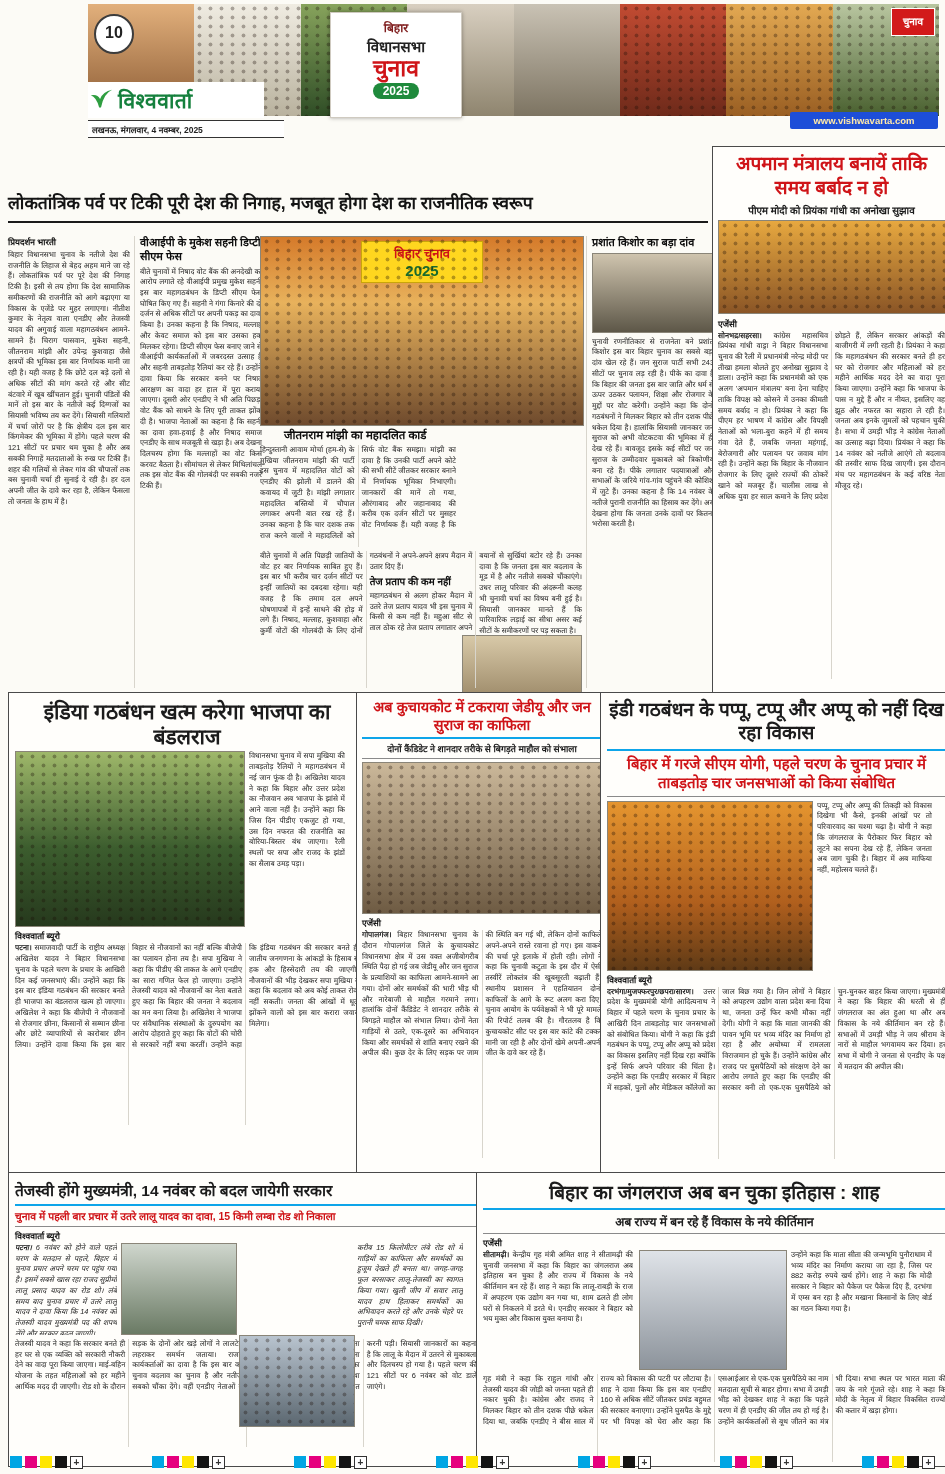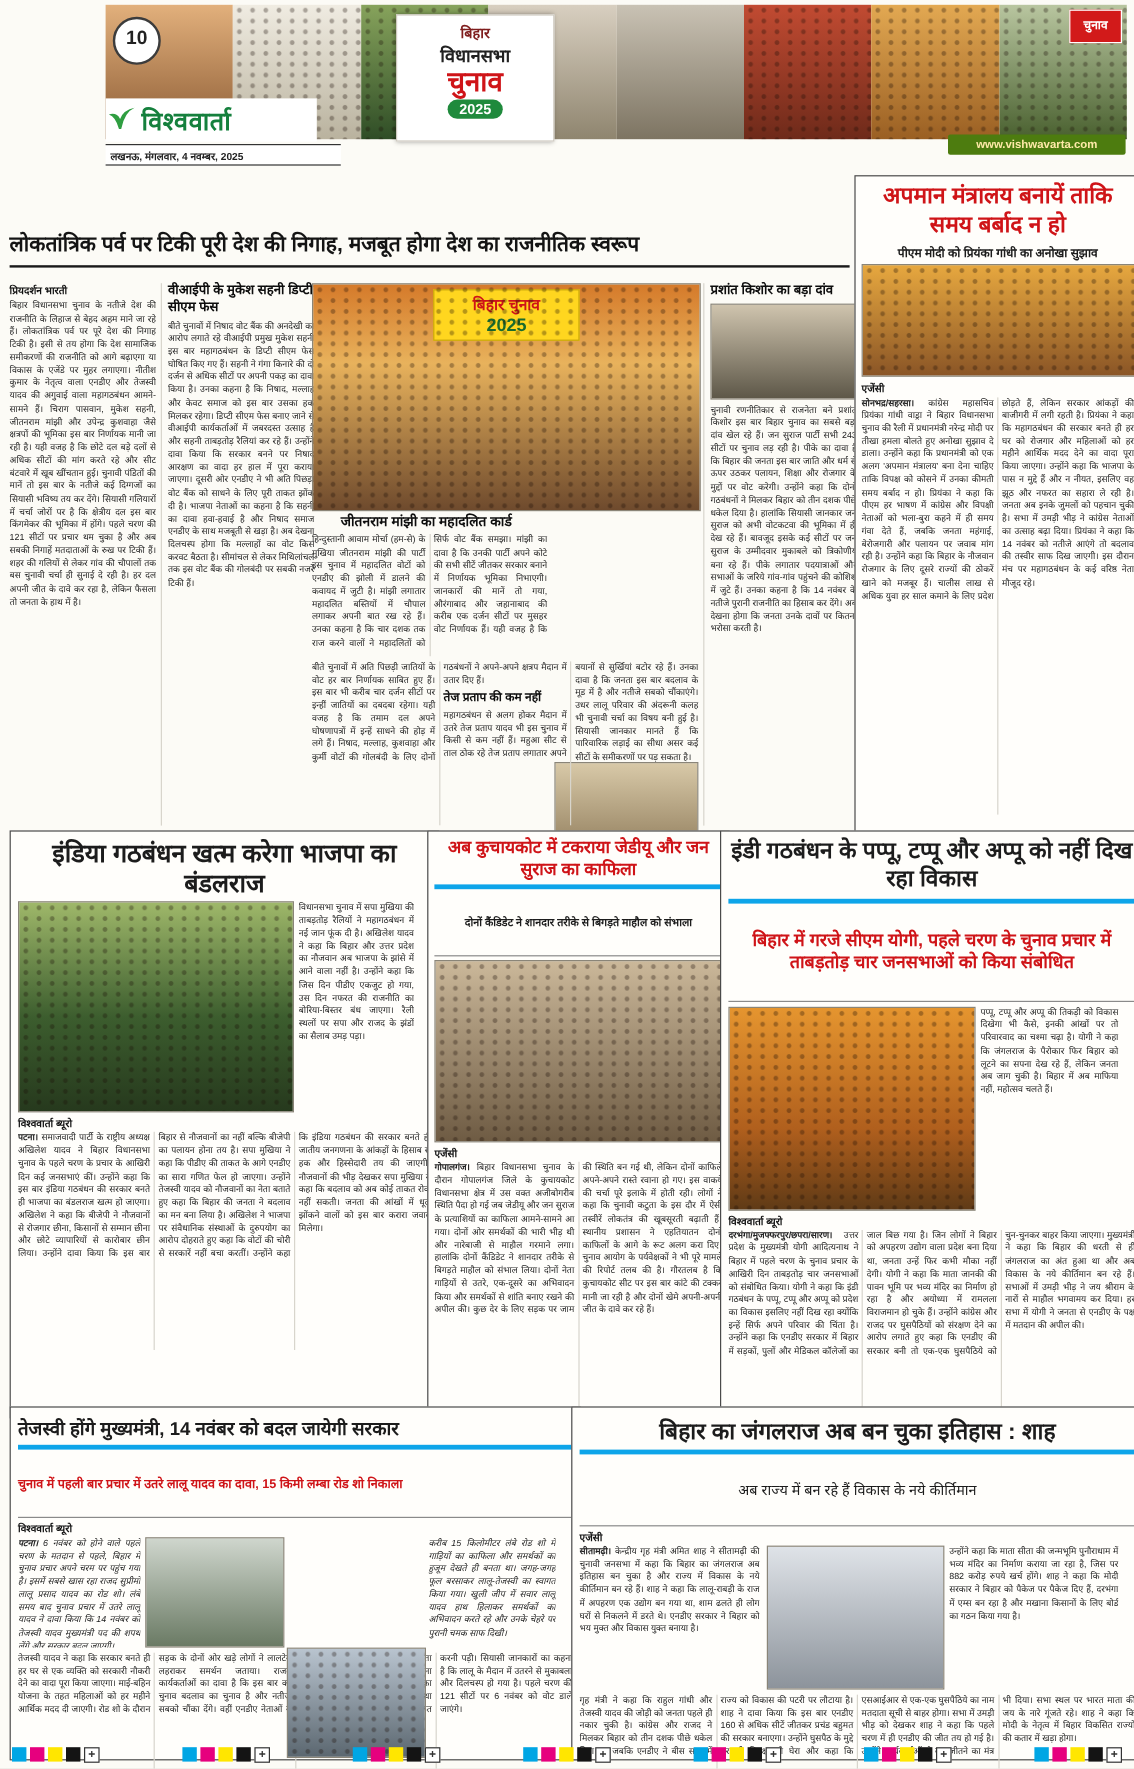--- a/index.html
+++ b/index.html
@@ -12,40 +12,40 @@
   .cols3{column-count:3;column-gap:7px;column-rule:1px solid #d8d5cc;}
   .cols4{column-count:4;column-gap:7px;column-rule:1px solid #d8d5cc;}
   .photo{position:relative;overflow:hidden;border:1px solid #8a8578;}
   .crowd::after{content:"";position:absolute;inset:0;
         background-image:radial-gradient(circle, rgba(25,12,5,.32) 1.6px, transparent 2.3px);
         background-size:11px 9px;}
   .red{color:#cf1418;}
   .byline{font-weight:bold;font-size:8.5px;color:#111;}
   .dl{font-weight:bold;}
   .colhead{font-size:11px;font-weight:bold;line-height:1.25;margin-bottom:3px;color:#0d0d0d;}
-  .rule-tb{border-top:4px solid #0ea5e9;border-bottom:1px solid #8a8a8a;padding:21px 0;}
+  .rule-tb{border-top:2px solid #0ea5e9;border-bottom:1px solid #8a8a8a;padding:3px 0;}
   
   .strip{display:flex;height:100%;}
   .seg{flex:1 1 auto;position:relative;}
   .page-circle{width:36px;height:36px;border:2.5px solid #3c3c3c;border-radius:50%;background:#fff;
         text-align:center;line-height:34px;font-size:16px;font-weight:bold;color:#222;}
   .strip-banner{position:absolute;left:242px;top:8px;width:130px;height:98px;background:#fff;
         border:1px solid #cfcac0;text-align:center;padding-top:6px;box-shadow:0 0 4px rgba(0,0,0,.35);}
   .strip-banner .l1{font-size:12px;font-weight:bold;color:#7f1d1d;}
   .strip-banner .l2{font-size:15px;font-weight:bold;color:#222;}
   .strip-banner .l3{font-size:23px;font-weight:bold;color:#cf1418;line-height:1.05;}
   .strip-banner .yr{display:inline-block;margin-top:3px;background:#1f8a3c;color:#fff;font-weight:bold;
         font-size:12px;padding:1px 10px;border-radius:8px;}
   .corner-badge{position:absolute;right:4px;top:4px;width:42px;height:26px;background:#d21a1a;color:#fff;
         font-size:10px;font-weight:bold;text-align:center;line-height:26px;border:1px solid #fff;}
   .logo-row{display:flex;align-items:center;gap:4px;background:#fff;height:100%;}
   .logo-text{font-size:21px;font-weight:bold;color:#15803d;letter-spacing:.5px;}
   .date-bar{border-top:1.5px solid #333;border-bottom:1.5px solid #333;font-size:8.5px;font-weight:bold;
         padding:2.5px 4px;color:#222;background:#fff;}
-  .site-bar{background:#4d7c0f;color:#ffe9a8;font-size:9.5px;font-weight:bold;padding:3px 8px;
+  .site-bar{background:#1d4ed8;color:#ffe9a8;font-size:9.5px;font-weight:bold;padding:3px 8px;
         border-radius:2px;text-align:center;}
   
   .h-main{font-size:26px;font-weight:bold;color:#0b0b0b;white-space:nowrap;line-height:1.15;}
   .h-sub{font-size:17.5px;font-weight:bold;color:#141414;white-space:nowrap;
         border-bottom:2px solid #1a1a1a;padding-bottom:7px;}
   .ph-banner{position:absolute;left:50%;top:4px;transform:translateX(-50%);width:120px;background:#ffd61f;
         border:1px solid #c9a50a;text-align:center;padding:2px 0;}
   .ph-banner .a{font-size:13px;font-weight:bold;color:#cf1418;}
   .ph-banner .b{font-size:15px;font-weight:bold;color:#1a6b2d;}
   
@@ -191,21 +191,21 @@
       </div>
       <div class="photo abs" style="left:106px;top:0;width:114px;height:90px;background:linear-gradient(180deg,#cfd6cd,#6a7a64);"></div>
       <div class="photo abs crowd" style="left:224px;top:0;width:114px;height:90px;background:linear-gradient(180deg,#b9c4cf,#5b6770);"></div>
       <div class="body-text abs" style="left:342px;top:0;width:106px;height:92px;">करीब 15 किलोमीटर लंबे रोड शो में गाड़ियों का काफिला और समर्थकों का हुजूम देखते ही बनता था। जगह-जगह फूल बरसाकर लालू-तेजस्वी का स्वागत किया गया। खुली जीप में सवार लालू यादव हाथ हिलाकर समर्थकों का अभिवादन करते रहे और उनके चेहरे पर पुरानी चमक साफ दिखी।</div>
     </div>
     <div class="body-text cols4" style="height:108px;margin-top:4px;">तेजस्वी यादव ने कहा कि सरकार बनते ही हर घर से एक व्यक्ति को सरकारी नौकरी देने का वादा पूरा किया जाएगा। माई-बहिन योजना के तहत महिलाओं को हर महीने आर्थिक मदद दी जाएगी। रोड शो के दौरान सड़क के दोनों ओर खड़े लोगों ने लालटेन लहराकर समर्थन जताया। राजद कार्यकर्ताओं का दावा है कि इस बार का चुनाव बदलाव का चुनाव है और नतीजे सबको चौंका देंगे। वहीं एनडीए नेताओं ने रोड शो पर तंज कसते हुए कहा कि जनता जंगलराज के दौर को भूली नहीं है। पटना की सड़कों पर देर शाम तक समर्थकों का जमावड़ा लगा रहा और यातायात व्यवस्था संभालने में पुलिस को खासी मशक्कत करनी पड़ी। सियासी जानकारों का कहना है कि लालू के मैदान में उतरने से मुकाबला और दिलचस्प हो गया है। पहले चरण की 121 सीटों पर 6 नवंबर को वोट डाले जाएंगे।</div>
   </div>
 
   <div class="abs box" style="left:476px;top:1172px;width:463px;height:281px;padding:6px;">
     <div style="font-size:19px;font-weight:bold;text-align:center;white-space:nowrap;">बिहार का जंगलराज अब बन चुका इतिहास : शाह</div>
-    <div class="rule-tb" style="font-size:12px;font-weight:normal;text-align:center;white-space:nowrap;margin:3px 0;">अब राज्य में बन रहे हैं विकास के नये कीर्तिमान</div>
+    <div class="rule-tb" style="font-size:12px;font-weight:bold;text-align:center;white-space:nowrap;margin:3px 0;">अब राज्य में बन रहे हैं विकास के नये कीर्तिमान</div>
     <div class="byline" style="margin:1px 0 2px;">एजेंसी</div>
     <div style="position:relative;height:120px;">
       <div class="body-text abs" style="left:0;top:0;width:150px;height:120px;">
         <span class="dl">सीतामढ़ी।</span>
         <span>केन्द्रीय गृह मंत्री अमित शाह ने सीतामढ़ी की चुनावी जनसभा में कहा कि बिहार का जंगलराज अब इतिहास बन चुका है और राज्य में विकास के नये कीर्तिमान बन रहे हैं। शाह ने कहा कि लालू-राबड़ी के राज में अपहरण एक उद्योग बन गया था, शाम ढलते ही लोग घरों से निकलने में डरते थे। एनडीए सरकार ने बिहार को भय मुक्त और विकास युक्त बनाया है।</span>
       </div>
       <div class="photo abs" style="left:156px;top:0;width:146px;height:118px;background:linear-gradient(180deg,#dfe3e8,#8c939b);"></div>
       <div class="body-text abs" style="left:308px;top:0;width:141px;height:120px;">उन्होंने कहा कि माता सीता की जन्मभूमि पुनौराधाम में भव्य मंदिर का निर्माण कराया जा रहा है, जिस पर 882 करोड़ रुपये खर्च होंगे। शाह ने कहा कि मोदी सरकार ने बिहार को पैकेज पर पैकेज दिए हैं, दरभंगा में एम्स बन रहा है और मखाना किसानों के लिए बोर्ड का गठन किया गया है।</div>
     </div>
     <div class="body-text cols4" style="height:88px;margin-top:4px;">गृह मंत्री ने कहा कि राहुल गांधी और तेजस्वी यादव की जोड़ी को जनता पहले ही नकार चुकी है। कांग्रेस और राजद ने मिलकर बिहार को तीन दशक पीछे धकेल दिया था, जबकि एनडीए ने बीस साल में राज्य को विकास की पटरी पर लौटाया है। शाह ने दावा किया कि इस बार एनडीए 160 से अधिक सीटें जीतकर प्रचंड बहुमत की सरकार बनाएगा। उन्होंने घुसपैठ के मुद्दे पर भी विपक्ष को घेरा और कहा कि एसआईआर से एक-एक घुसपैठिये का नाम मतदाता सूची से बाहर होगा। सभा में उमड़ी भीड़ को देखकर शाह ने कहा कि पहले चरण में ही एनडीए की जीत तय हो गई है। उन्होंने कार्यकर्ताओं से बूथ जीतने का मंत्र भी दिया। सभा स्थल पर भारत माता की जय के नारे गूंजते रहे। शाह ने कहा कि मोदी के नेतृत्व में बिहार विकसित राज्यों की कतार में खड़ा होगा।</div>

